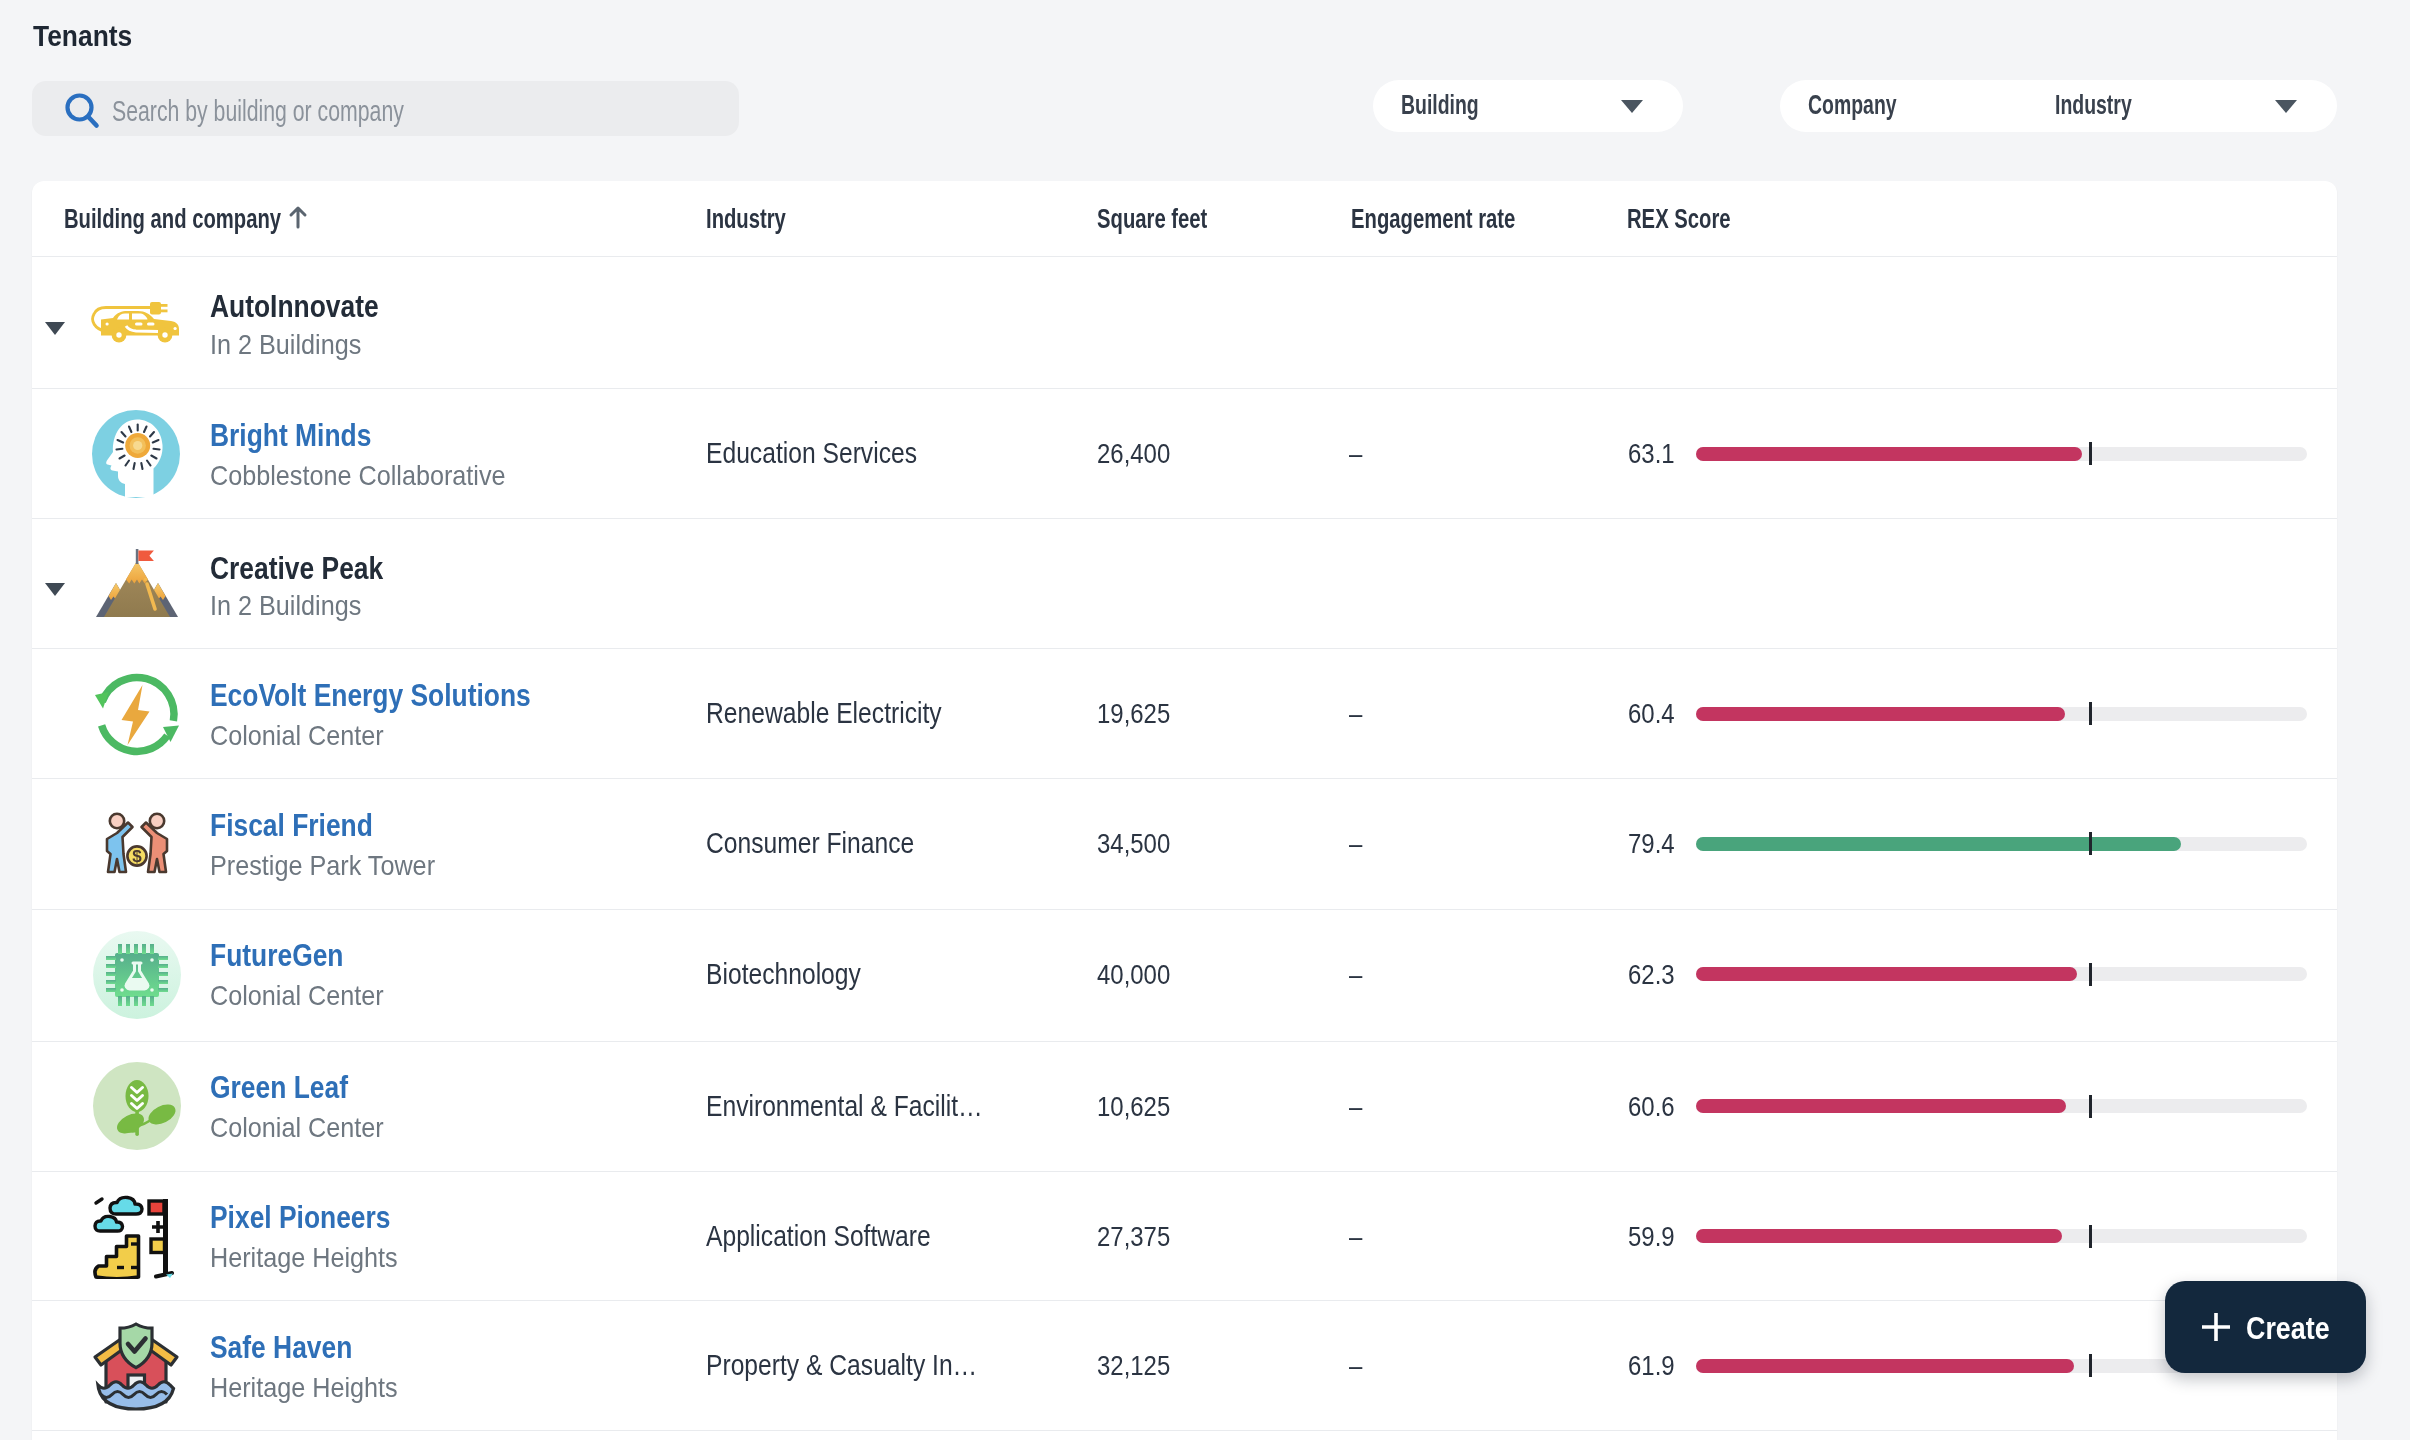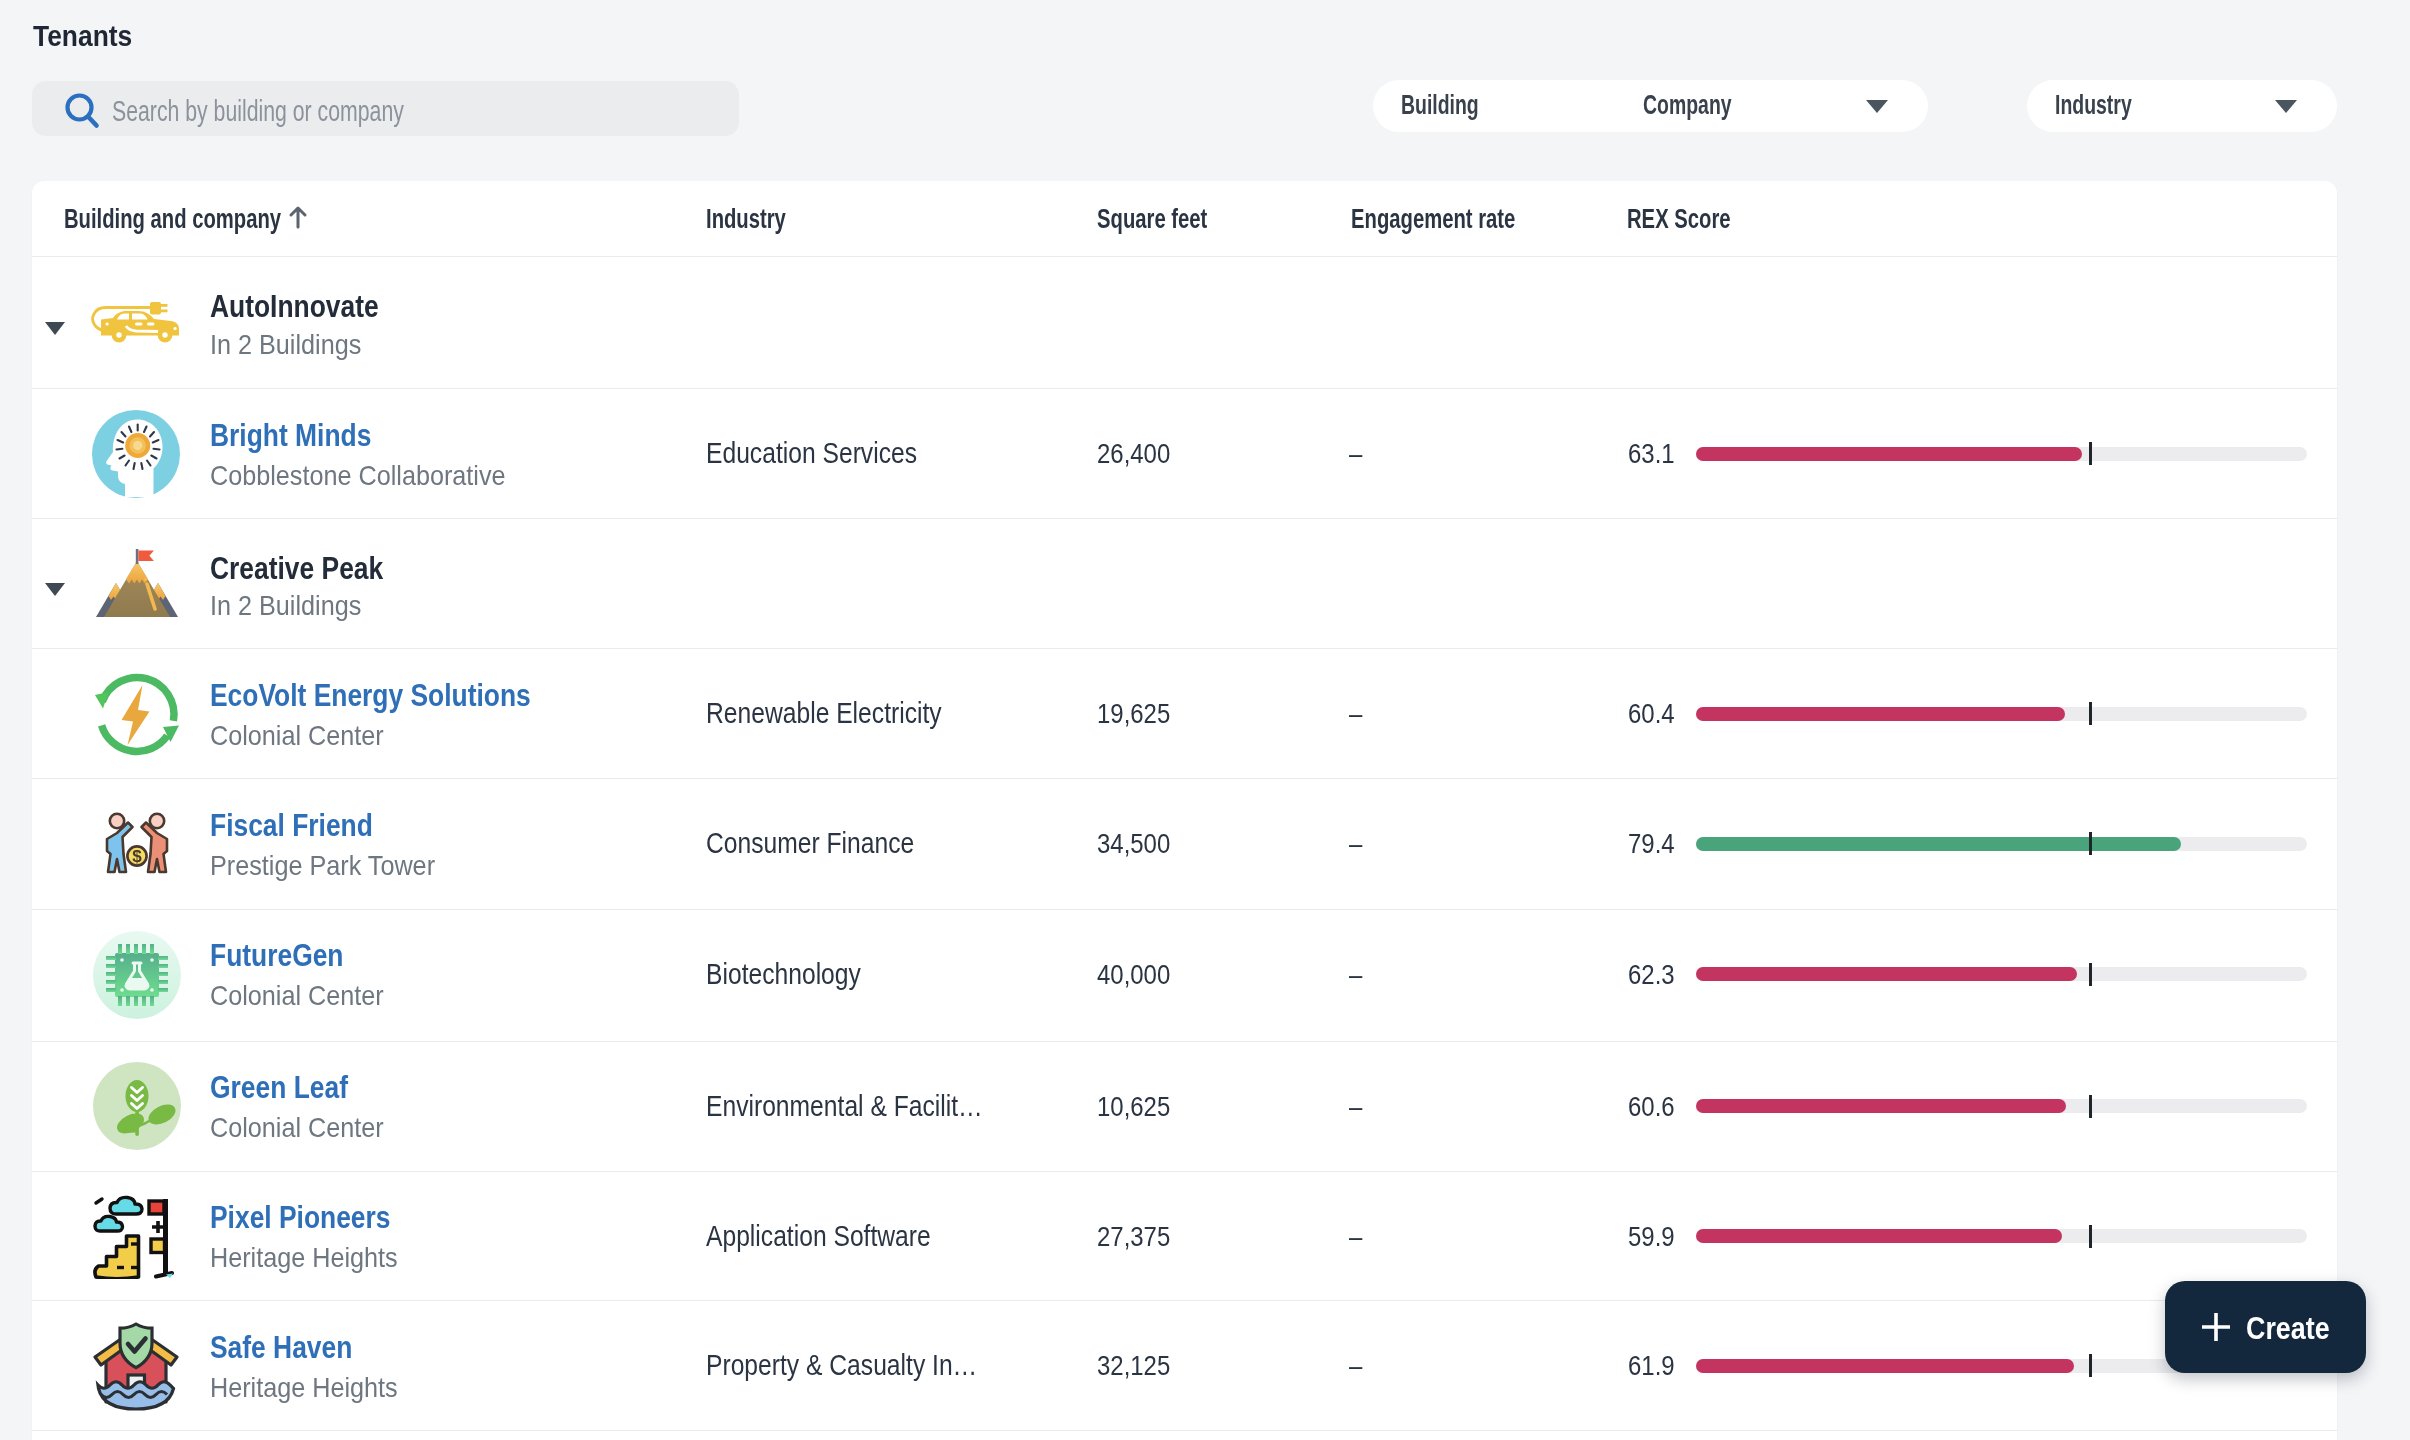--- a/index.html
+++ b/index.html
@@ -29,21 +29,21 @@
   <svg class="abs" style="left:63px;top:92px;" width="40" height="40" viewBox="0 0 40 40">
     <circle cx="16.5" cy="15.5" r="12" fill="none" stroke="#2a6fc0" stroke-width="4.2"></circle>
     <line x1="25" y1="24.5" x2="33.5" y2="33.5" stroke="#2a6fc0" stroke-width="4.6" stroke-linecap="round"></line>
   </svg>
   <div class="abs" style="left:112px;top:93.5px;font-size:29px;color:#8b929b;line-height:1.2;white-space:nowrap;transform:scaleX(0.733);transform-origin:0 0;">Search by building or company</div>
 
   <div class="pill" style="left:1373px;width:310px;">
     <span>Building</span>
     <i></i>
   </div>
-  <div class="pill" style="left:1615px;width:313px;">
+  <div class="pill" style="left:1780px;width:313px;">
     <span>Company</span>
     <i></i>
   </div>
   <div class="pill" style="left:2027px;width:310px;">
     <span>Industry</span>
     <i></i>
   </div>
 
   <div class="card"></div>
 

